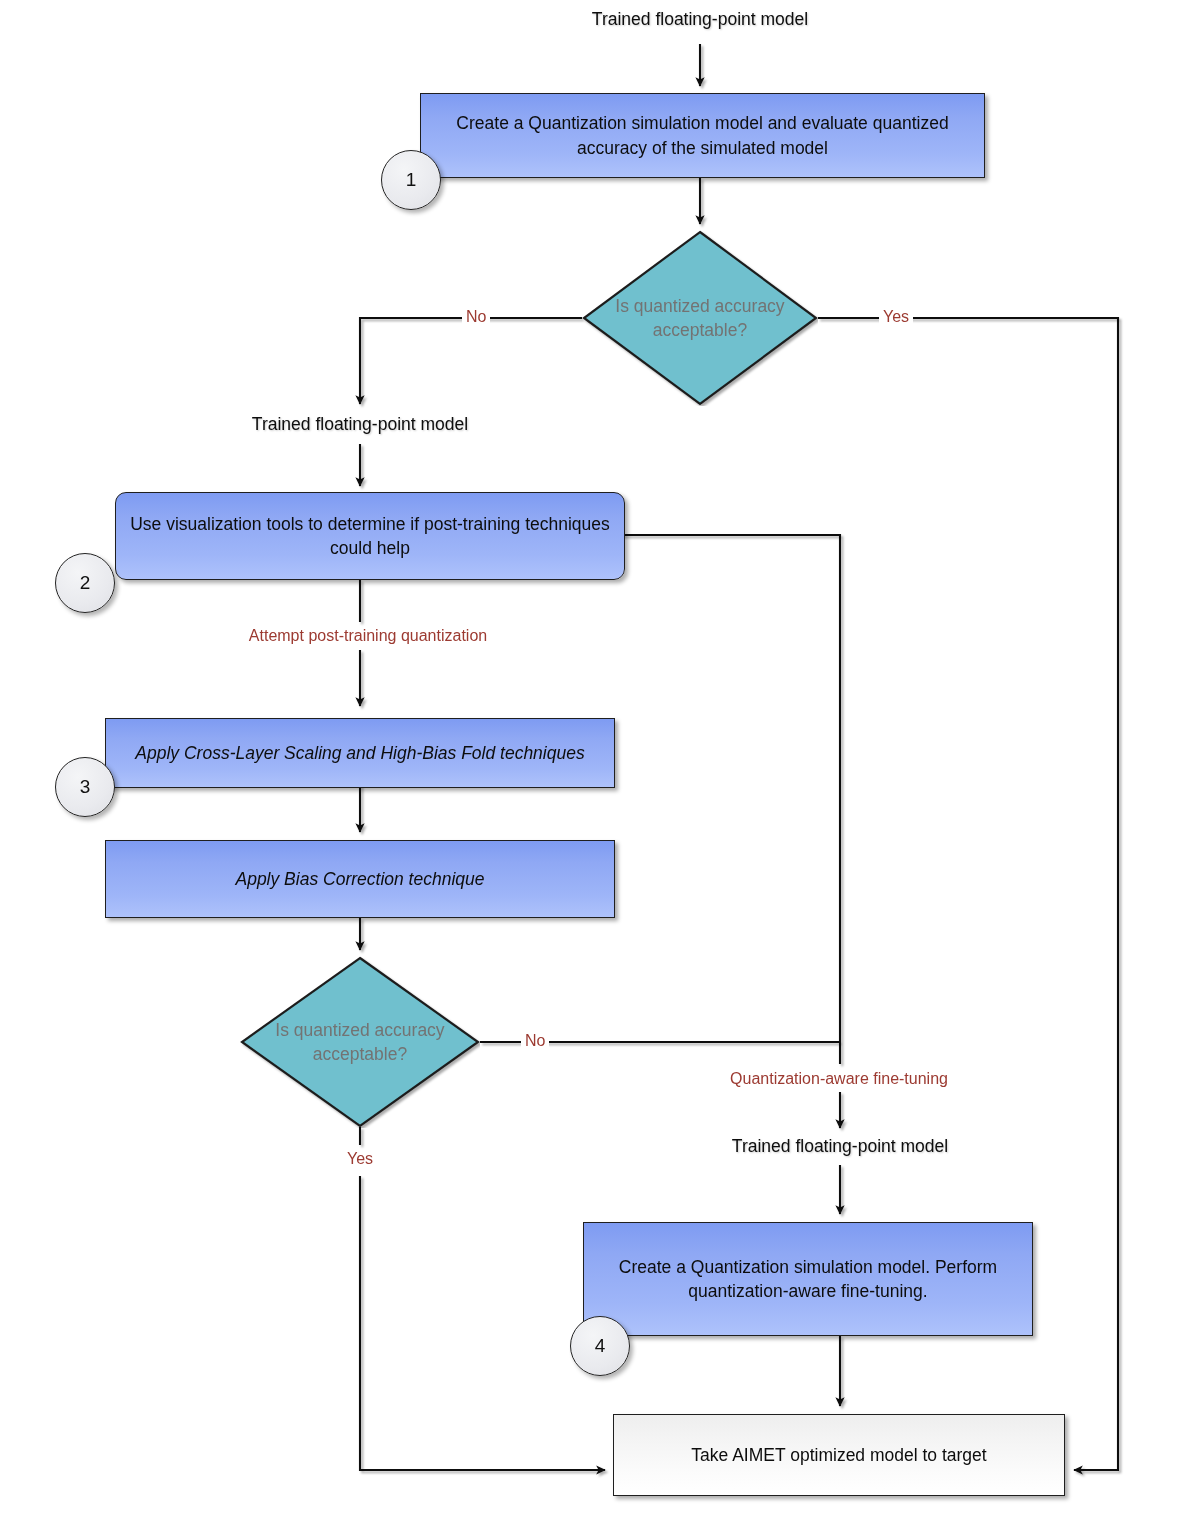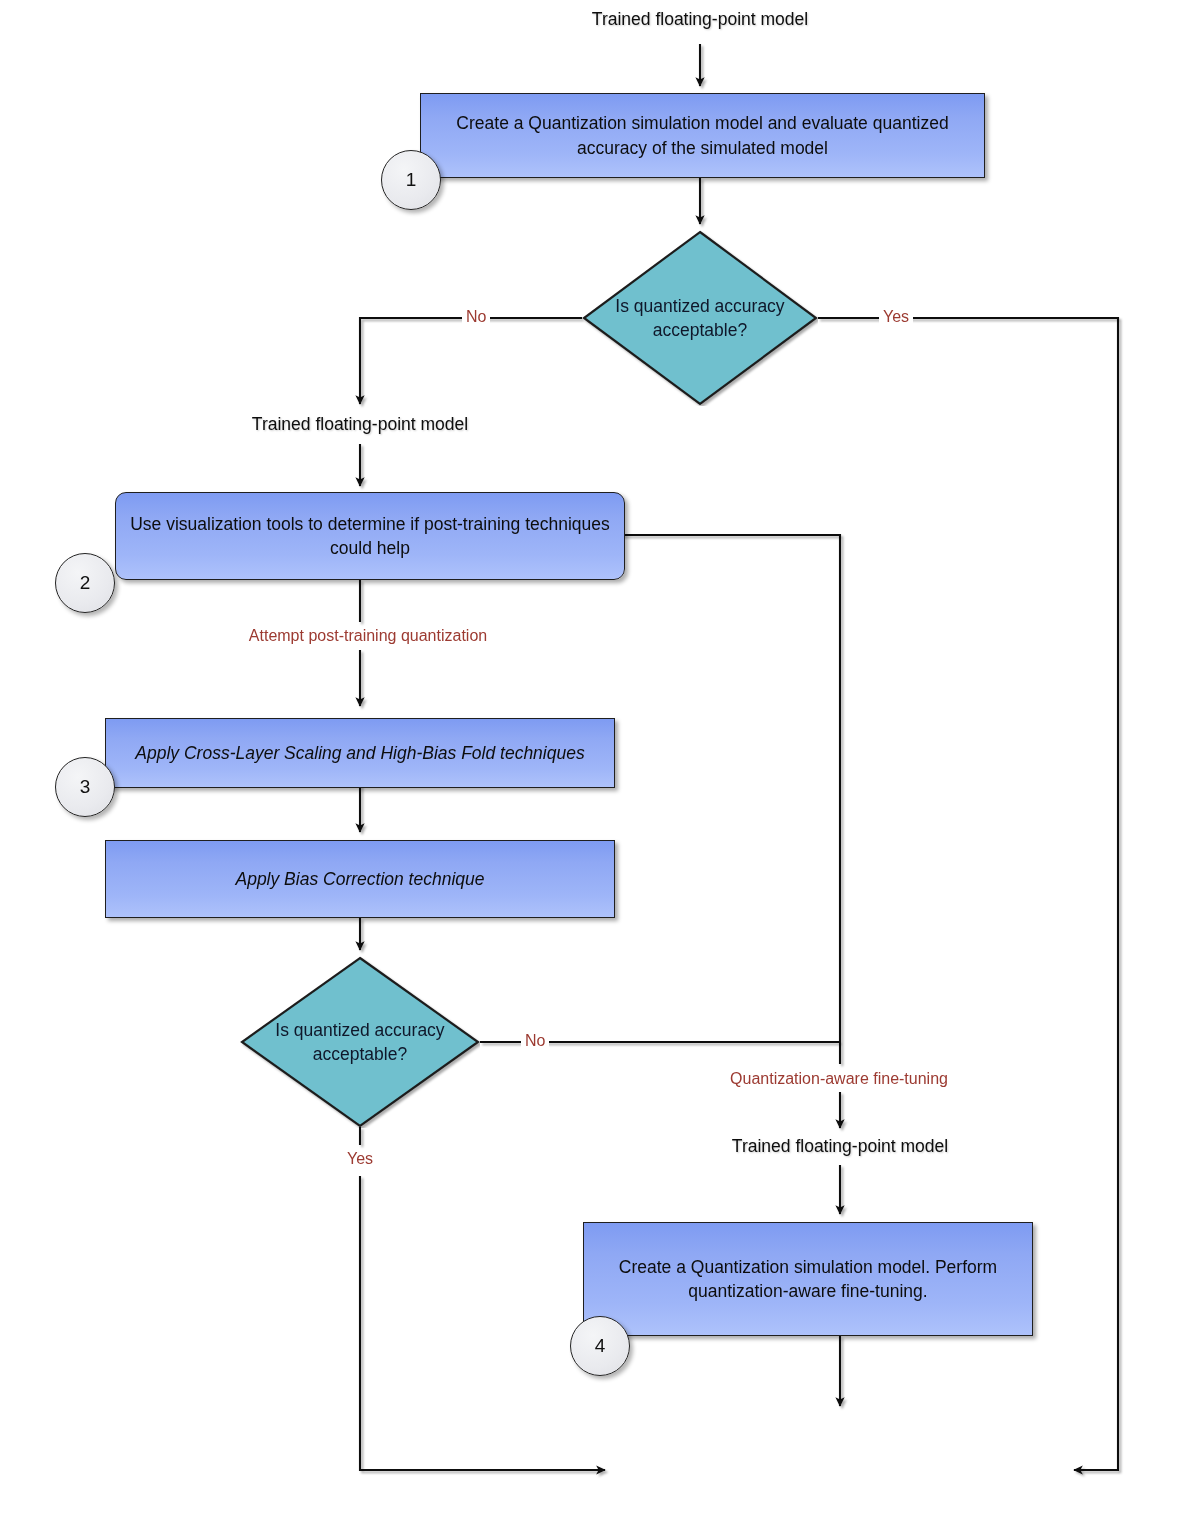--- a/index.html
+++ b/index.html
@@ -24,21 +24,21 @@
     background:linear-gradient(to bottom,#7e9bf2 0%,#8fa8f4 28%,#9eb5f8 72%,#aec2fb 100%);
   }
   .proc.grey{
     background:linear-gradient(to bottom,#eeeeee 0%,#f4f4f4 30%,#fbfbfb 70%,#ffffff 100%);
   }
 
   .diamond{
     position:absolute;
     display:flex;align-items:center;justify-content:center;
     text-align:center;
-    font-size:17.5px;line-height:1.38;color:#0f172a;
+    font-size:17.5px;line-height:1.38;color:#737373;
   }
   .diamond .dshape{
     position:absolute;left:0;top:0;width:100%;height:100%;
   }
   .diamond .dlabel{position:relative;z-index:2;width:80%;}
 
   .badge{
     position:absolute;
     border-radius:50%;
     background:radial-gradient(circle at 38% 32%, #f4f5f7 0%, #e9eaee 60%, #dedfe4 100%);
@@ -175,14 +175,17 @@
 
   <div class="flabel center" style="left:840px;top:1136px;">Trained floating-point model</div>
 
   <div class="node proc blue" style="left:583px;top:1222px;width:450px;height:114px;">
     <span>Create a Quantization simulation model. Perform quantization-aware fine-tuning.</span>
   </div>
   <div class="badge" style="left:570px;top:1316px;width:58px;height:58px;">
     <span>4</span>
   </div>
 
+  <div class="node proc grey" style="left:613px;top:1414px;width:452px;height:82px;">
+    <span>Take AIMET optimized model to target</span>
+  </div>
 
 </div>
 
 </body></html>

